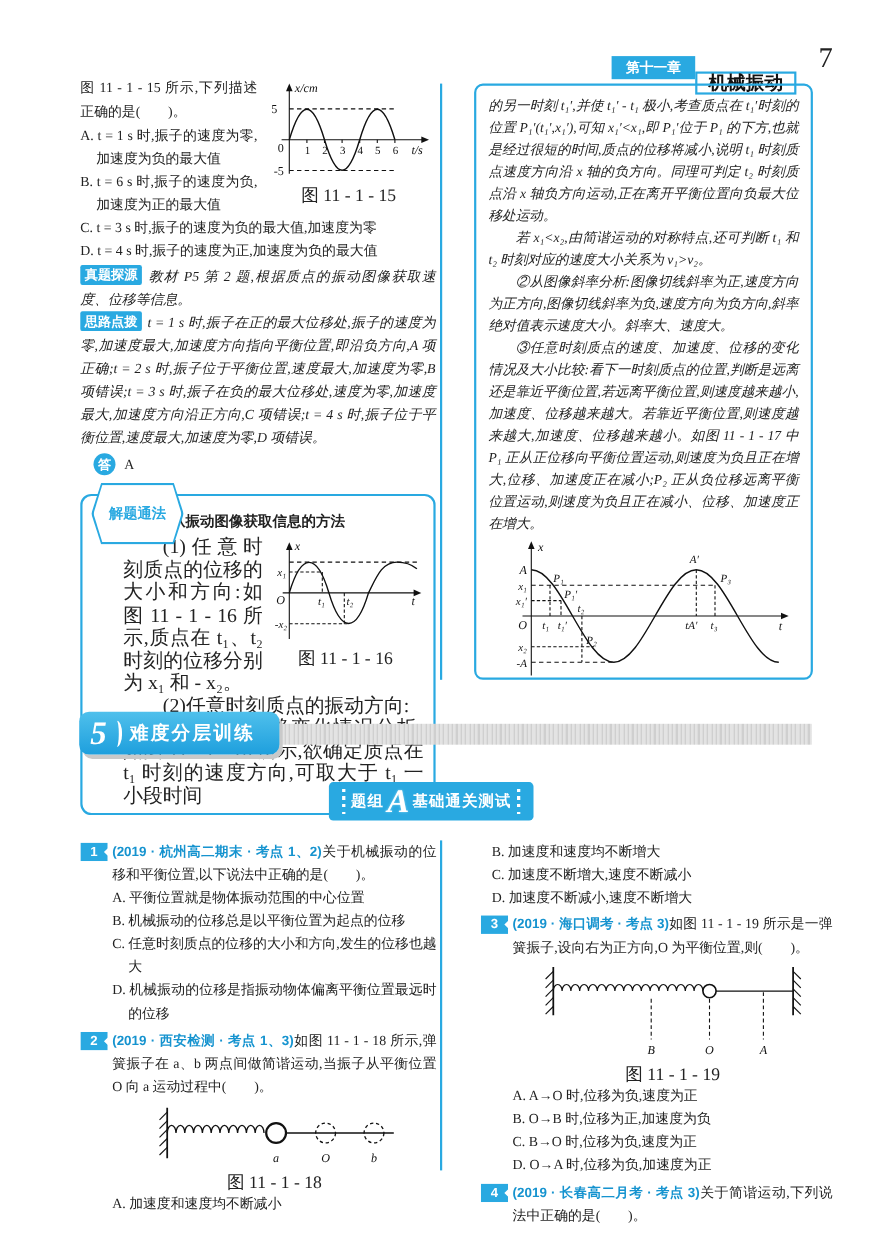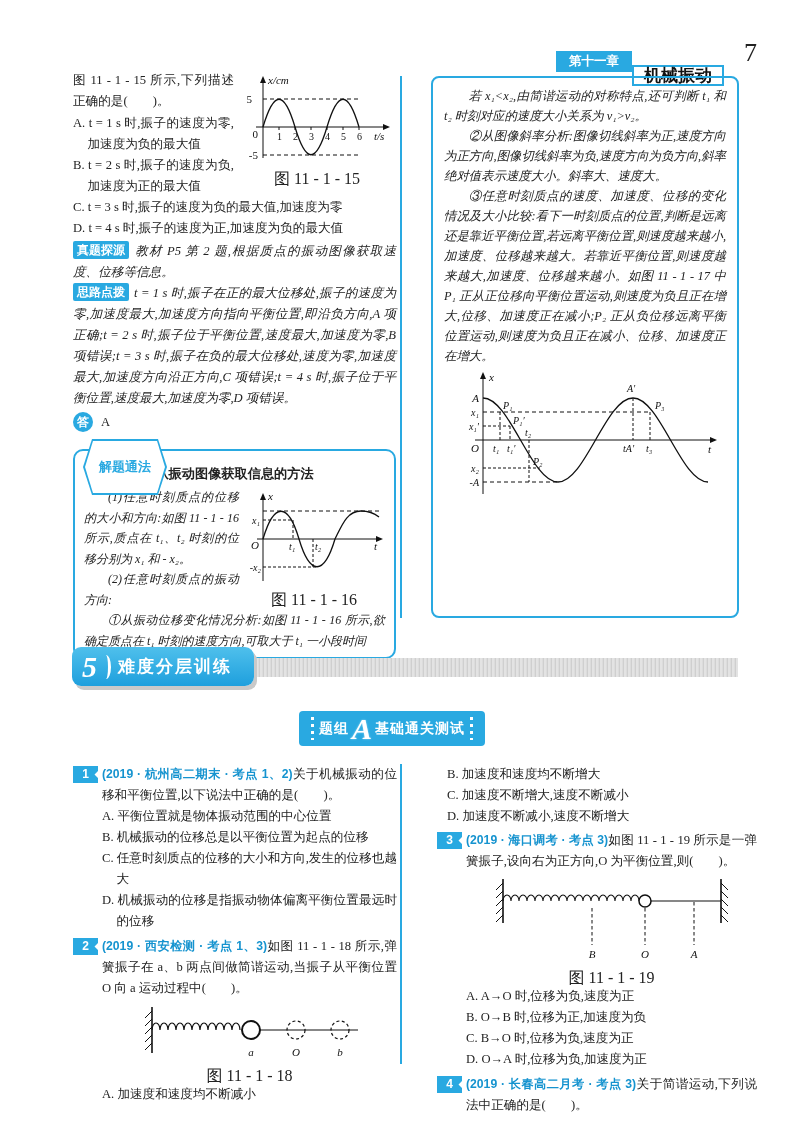--- a/index.html
+++ b/index.html
@@ -33,36 +33,36 @@
   .figcap{font-size:16px;text-align:center;line-height:16px;font-style:normal;}
   .fig15-float{float:right;width:158px;margin:2px 0 2px 4px;}
   .fig16-float{float:right;width:142px;margin:2px 0 0 4px;}
   svg text{font-family:"Liberation Serif",serif;fill:#111;}
   svg .it{font-style:italic;}
   
   .inline-tag{display:inline-block;background:var(--blue);color:#fff;
     font-family:"Liberation Sans",sans-serif;font-style:normal;
     font-size:12px;font-weight:bold;line-height:18px;padding:0 4px;
     border-radius:2px;margin-right:5px;vertical-align:1px;}
-  .ans-row{margin:3px 0 2px;}
+  .ans-row{margin:3px 12px 2px;}
   .ans-badge{display:inline-block;width:20px;height:20px;border-radius:50%;
     background:var(--blue);color:#fff;text-align:center;line-height:20px;
     font-family:"Liberation Sans",sans-serif;font-size:12px;font-weight:bold;margin-right:8px;}
   
   .method-box{position:relative;border:2px solid var(--blue);border-radius:10px;
     margin-top:16px;padding:12px 9px 6px;}
   .method-tag{position:absolute;top:-12px;left:8px;display:inline-block;
     background:var(--blue);padding:2px;
     clip-path:polygon(9px 0,calc(100% - 9px) 0,100% 50%,calc(100% - 9px) 100%,9px 100%,0 50%);}
   .method-tag-in{display:block;background:#fff;color:var(--blue);
     font-family:"Liberation Sans",sans-serif;font-size:13px;font-weight:bold;
     line-height:18px;padding:17px 14px;
     clip-path:polygon(8px 0,calc(100% - 8px) 0,100% 50%,calc(100% - 8px) 100%,8px 100%,0 50%);}
   .method-title{text-align:center;font-weight:bold;font-size:13.2px;line-height:22px;margin-bottom:2px;}
-  .method-box p{text-align:justify;font-style:italic;line-height:20.5px;font-size:12px;}
+  .method-box p{text-align:justify;line-height:20.5px;font-size:18px;margin-left:28px;}
   .method-box p.ind{text-indent:2em;}
   
   .stripes{position:absolute;left:78px;top:658px;width:660px;height:19px;
     background:repeating-linear-gradient(to right,#dcdcdc 0 1px,#cfcfcf 1px 2px,#e3e3e3 2px 4px);}
   .banner5{position:absolute;left:72px;top:647px;width:182px;height:39px;
     background:linear-gradient(180deg,#4fc0ec,#1e9fdd);border-radius:9px;
     box-shadow:3px 4px 0 #c9c9c9;display:flex;align-items:center;padding-left:10px;}
   .banner5 .num{color:#fff;font-size:30px;font-weight:bold;font-style:italic;
     font-family:"Liberation Serif",serif;line-height:30px;margin-right:4px;}
   .banner5 .swoosh{width:10px;height:24px;border-right:3px solid #fff;
@@ -127,21 +127,21 @@
       <text x="103" y="68" font-size="10">5</text>
       <text x="119" y="68" font-size="10">6</text>
       <text x="136" y="68" font-size="11" class="it">t/s</text>
     </svg>
     <div class="figcap">图 11 - 1 - 15</div>
   </div>
 
   <p class="just">图 11 - 1 - 15 所示,下列描述正确的是(　　)。</p>
   <div class="optblock">
     <div class="opt">A. t = 1 s 时,振子的速度为零,加速度为负的最大值</div>
-    <div class="opt">B. t = 2 s 时,振子的速度为负,加速度为正的最大值</div>
+    <div class="opt">B. t = 6 s 时,振子的速度为负,加速度为正的最大值</div>
     <div class="opt">C. t = 3 s 时,振子的速度为负的最大值,加速度为零</div>
     <div class="opt">D. t = 4 s 时,振子的速度为正,加速度为负的最大值</div>
   </div>
 
   <p class="just" style="margin-top:2px;">
     <span class="inline-tag">真题探源</span><span class="kai">教材 P5 第 2 题,根据质点的振动图像获取速度、位移等信息。</span>
   </p>
   <p class="just">
     <span class="inline-tag">思路点拨</span><span class="kai">t = 1 s 时,振子在正的最大位移处,振子的速度为零,加速度最大,加速度方向指向平衡位置,即沿负方向,A 项正确;t = 2 s 时,振子位于平衡位置,速度最大,加速度为零,B 项错误;t = 3 s 时,振子在负的最大位移处,速度为零,加速度最大,加速度方向沿正方向,C 项错误;t = 4 s 时,振子位于平衡位置,速度最大,加速度为零,D 项错误。</span>
   </p>
@@ -181,20 +181,21 @@
 
     <p class="ind">(1)任意时刻质点的位移的大小和方向:如图 11 - 1 - 16 所示,质点在 t₁、t₂ 时刻的位移分别为 x₁ 和 - x₂。</p>
     <p class="ind">(2)任意时刻质点的振动方向:</p>
     <p class="ind">①从振动位移变化情况分析:如图 11 - 1 - 16 所示,欲确定质点在 t₁ 时刻的速度方向,可取大于 t₁ 一小段时间</p>
   </div>
 </div>
 
 <div class="col-divider"></div>
 
 <div class="cont-box">
+  <p>的另一时刻 t₁′,并使 t₁′ - t₁ 极小,考查质点在 t₁′时刻的位置 P₁′(t₁′,x₁′),可知 x₁′&lt;x₁,即 P₁′位于 P₁ 的下方,也就是经过很短的时间,质点的位移将减小,说明 t₁ 时刻质点速度方向沿 x 轴的负方向。同理可判定 t₂ 时刻质点沿 x 轴负方向运动,正在离开平衡位置向负最大位移处运动。</p>
   <p class="ind">若 x₁&lt;x₂,由简谐运动的对称特点,还可判断 t₁ 和 t₂ 时刻对应的速度大小关系为 v₁&gt;v₂。</p>
   <p class="ind">②从图像斜率分析:图像切线斜率为正,速度方向为正方向,图像切线斜率为负,速度方向为负方向,斜率绝对值表示速度大小。斜率大、速度大。</p>
   <p class="ind">③任意时刻质点的速度、加速度、位移的变化情况及大小比较:看下一时刻质点的位置,判断是远离还是靠近平衡位置,若远离平衡位置,则速度越来越小,加速度、位移越来越大。若靠近平衡位置,则速度越来越大,加速度、位移越来越小。如图 11 - 1 - 17 中 P₁ 正从正位移向平衡位置运动,则速度为负且正在增大,位移、加速度正在减小;P₂ 正从负位移远离平衡位置运动,则速度为负且正在减小、位移、加速度正在增大。</p>
 
   <div class="figwrap" style="margin-top:2px;">
     <svg width="280" height="128" viewBox="0 0 280 128">
       <line x1="38" y1="126" x2="38" y2="8" stroke="#111"></line>
       <polygon points="38,4 35,11 41,11" fill="#111"></polygon>
       <line x1="30" y1="72" x2="268" y2="72" stroke="#111"></line>
       <polygon points="272,72 265,69 265,75" fill="#111"></polygon>

